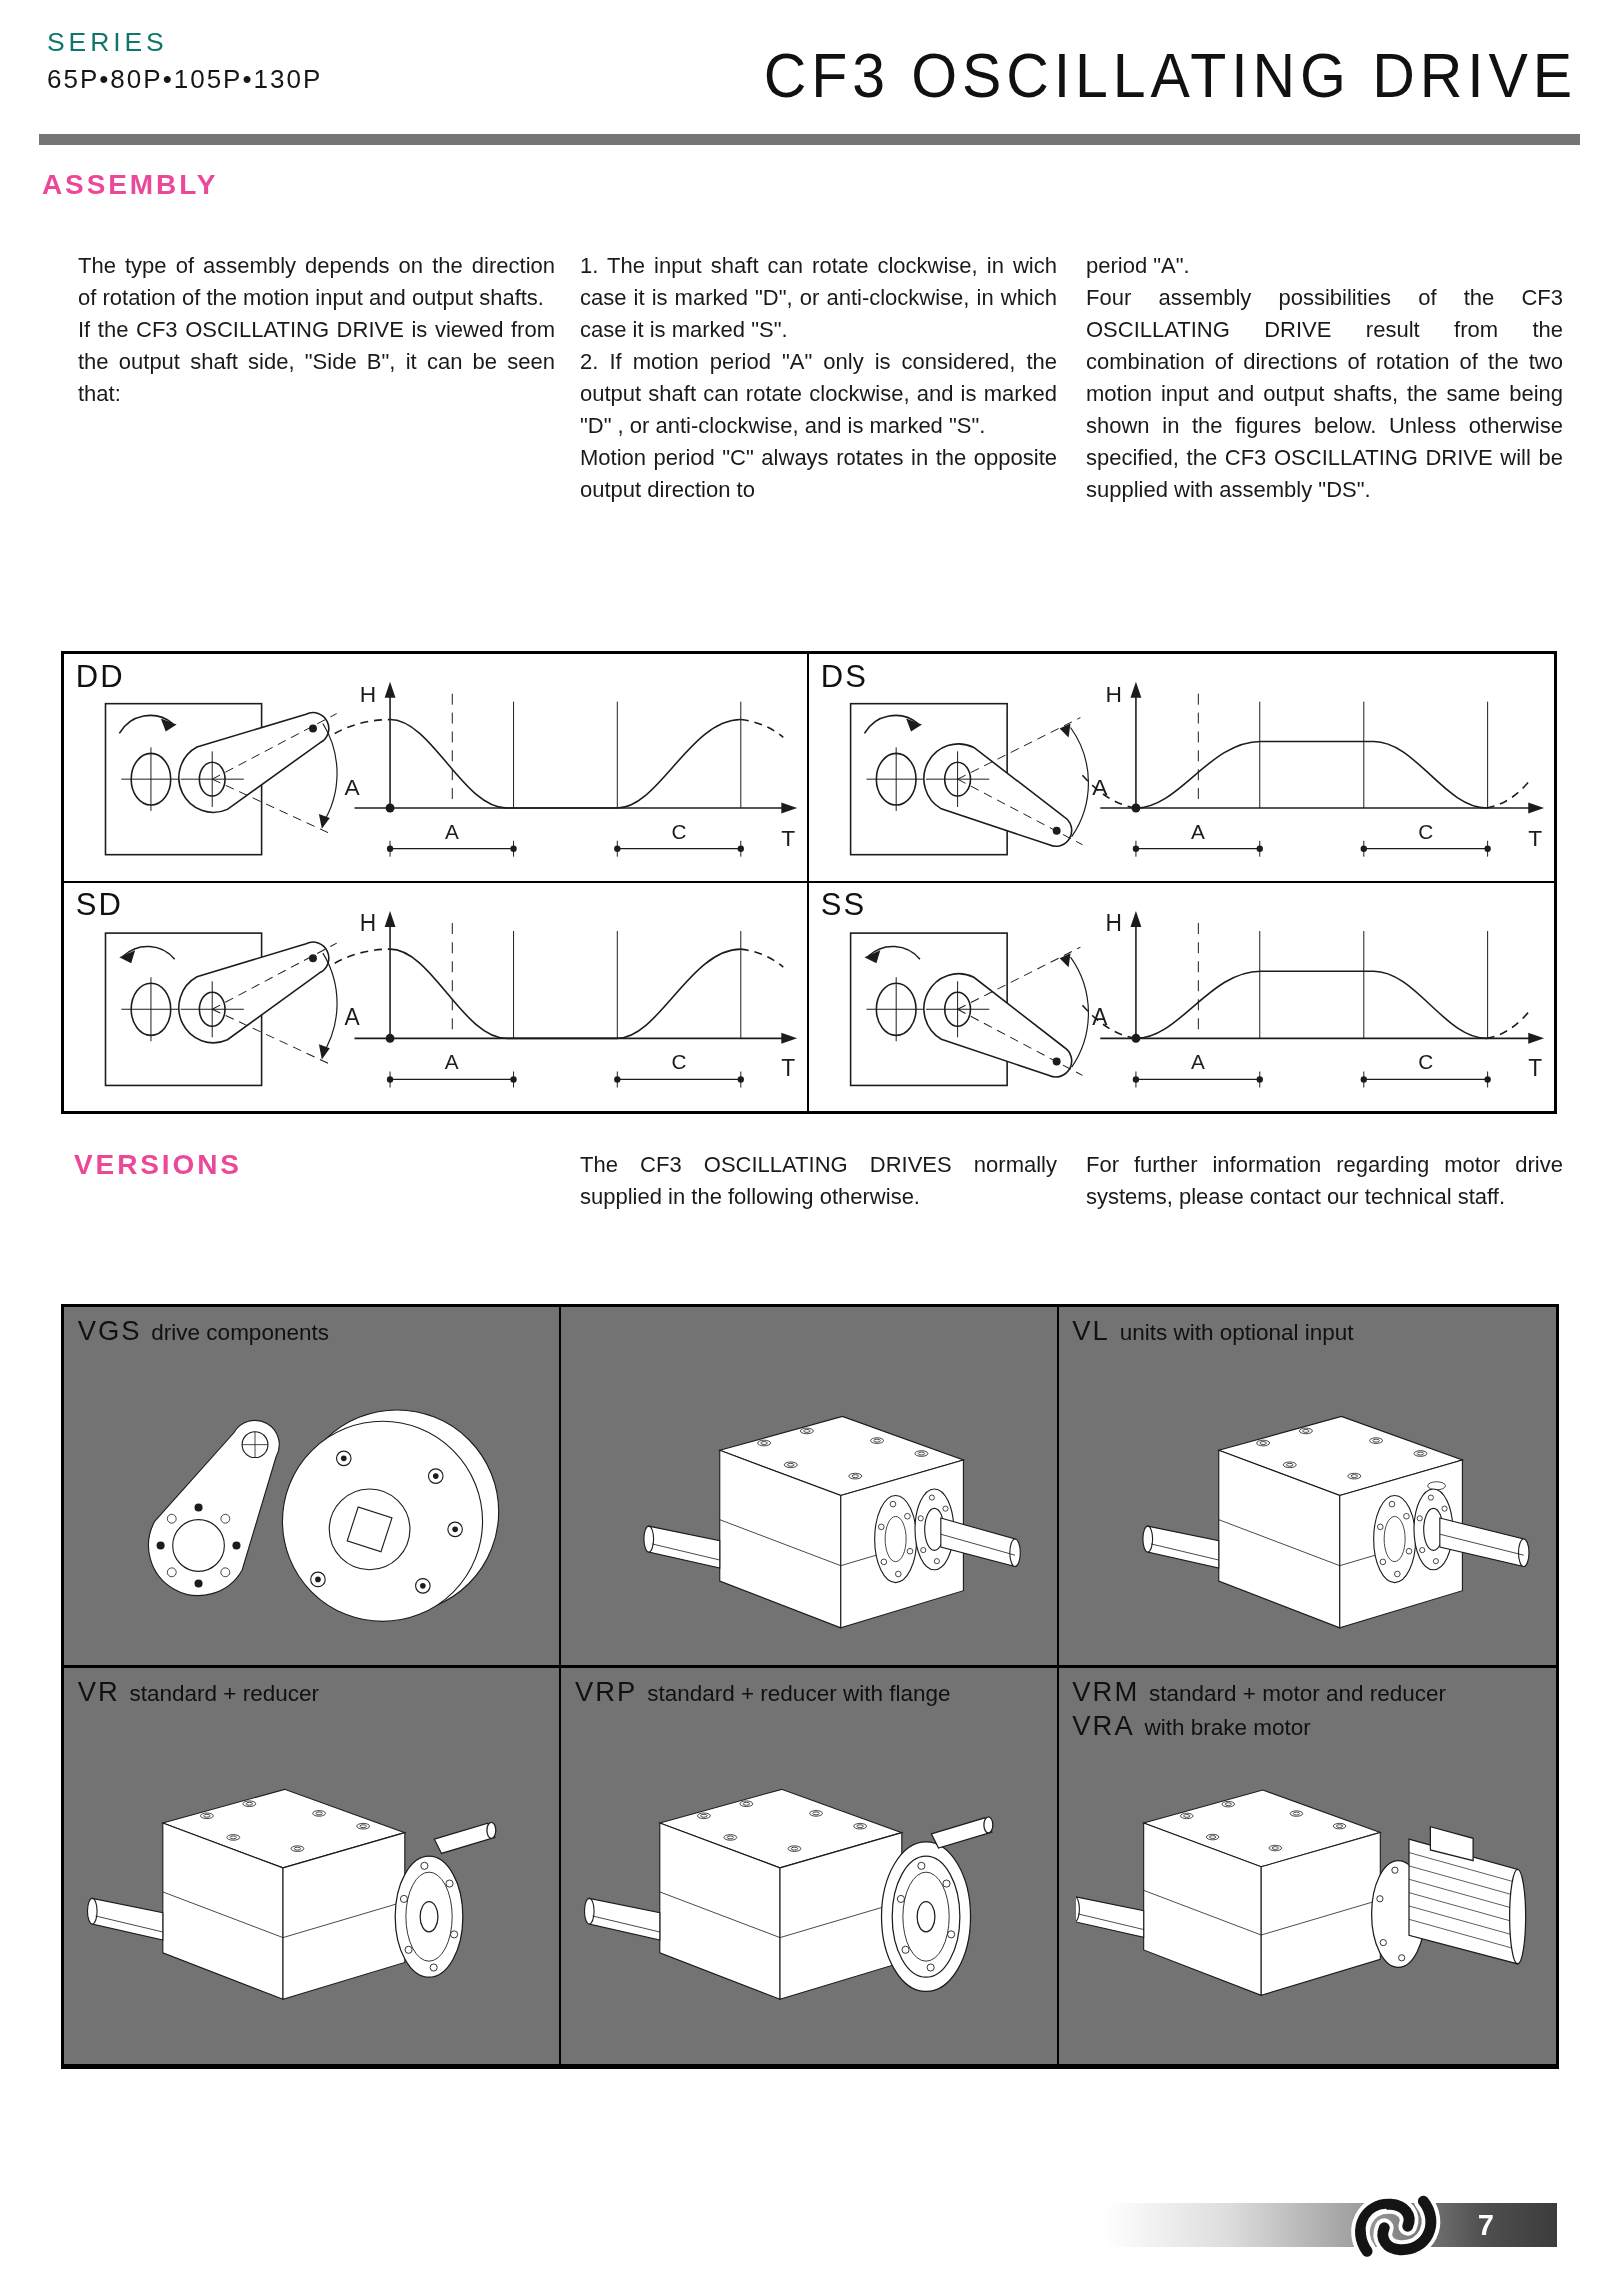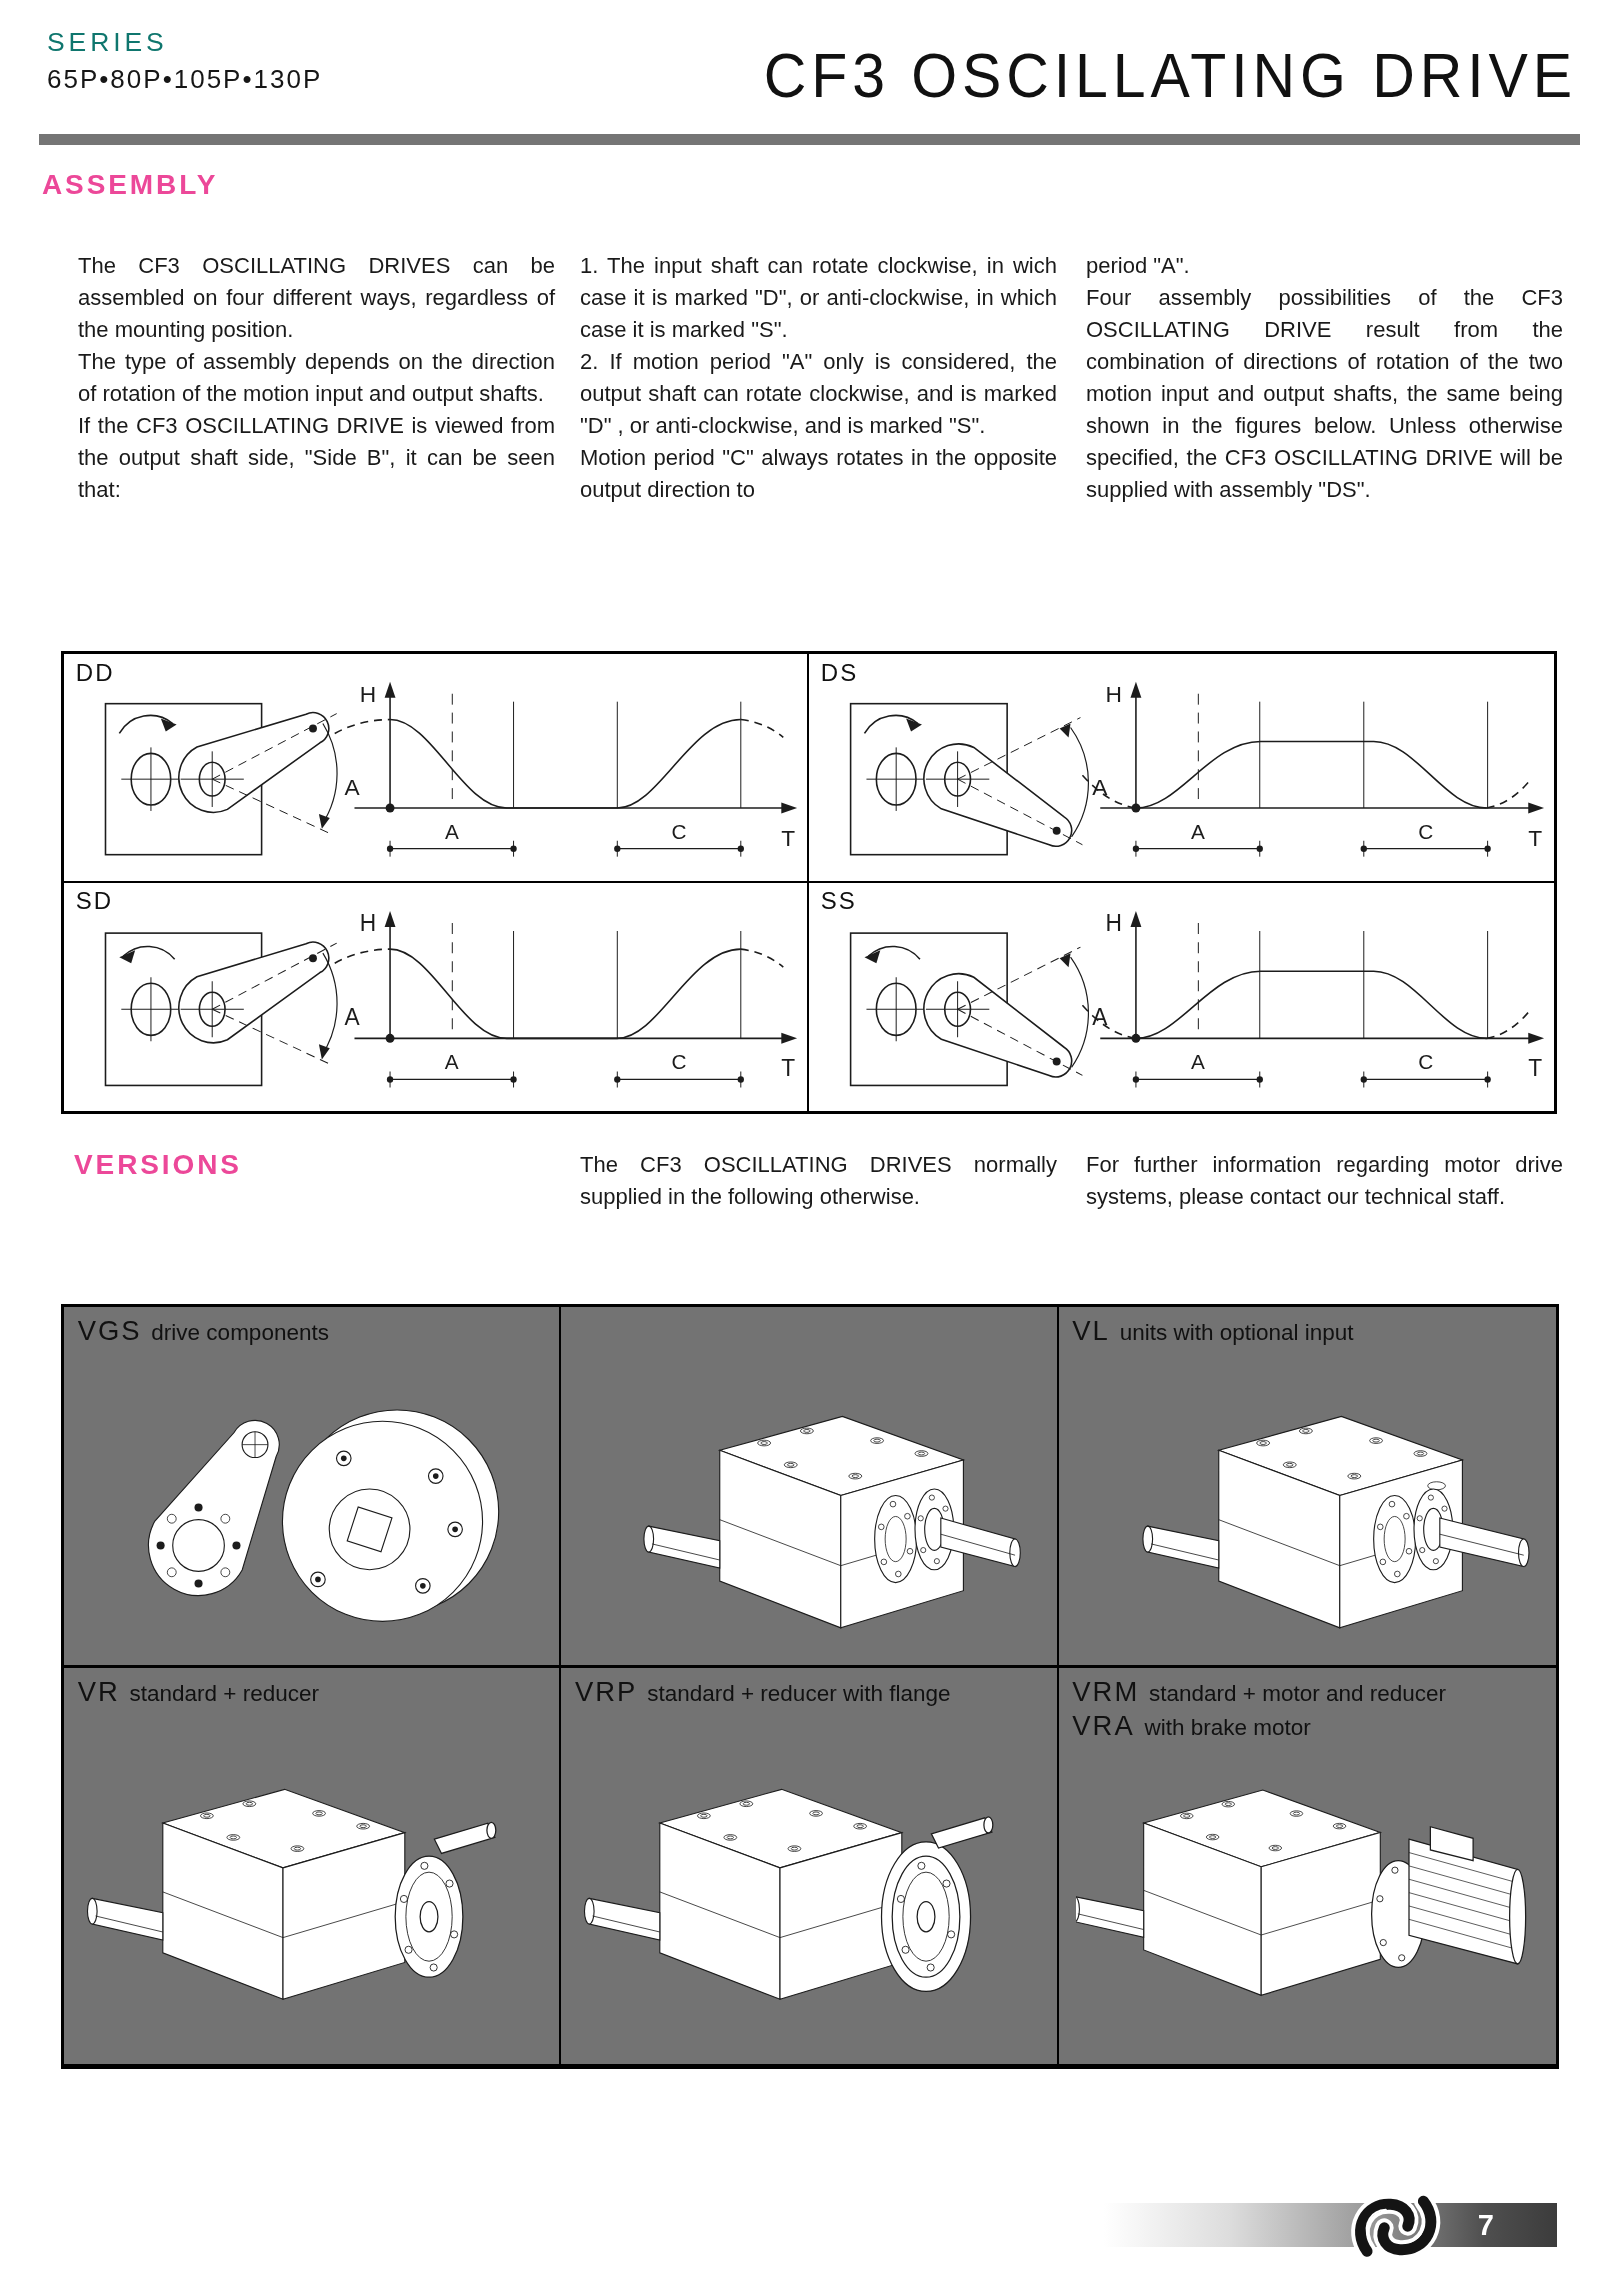--- a/index.html
+++ b/index.html
@@ -30,21 +30,21 @@
   #vcol2{left:580px;top:1149px;}
   #vcol3{left:1086px;top:1149px;}
 
   
   .figure-box{position:absolute;left:61px;top:651px;width:1496px;height:463px;
               border:3.9px solid #000;box-sizing:border-box;
               display:grid;grid-template-columns:1fr 1fr;grid-template-rows:1fr 1fr;}
   .quad{position:relative;overflow:hidden;background:#fff;}
   .quad:nth-child(odd){border-right:2.9px solid #000;}
   .quad:nth-child(-n+2){border-bottom:2.9px solid #000;}
-  .quad-label{position:absolute;left:11.8px;top:4.9px;font-size:24px;letter-spacing:2px;color:#111;}
+  .quad-label{position:absolute;left:11.8px;top:4.9px;font-size:31px;letter-spacing:2px;color:#111;}
   .quad svg{position:absolute;left:0;top:0;width:100%;height:100%;}
   svg text{font-family:"Liberation Sans",sans-serif;fill:#1c1c1c;}
 
   
   .versions-grid{position:absolute;left:61px;top:1304px;width:1498px;height:765px;
                  border:3.9px solid #000;border-bottom-width:5.9px;box-sizing:border-box;
                  display:grid;grid-template-columns:1fr 1fr 1fr;grid-template-rows:361px 1fr;}
   .vcell{position:relative;background:#737373;overflow:hidden;}
   .vcell:nth-child(3n+1),.vcell:nth-child(3n+2){border-right:2.9px solid #000;}
   .vcell:nth-child(-n+3){border-bottom:3.9px solid #000;}
@@ -70,21 +70,20 @@
   <div class="series">
     <div class="series-label">SERIES</div>
     <div class="series-models">65P•80P•105P•130P</div>
   </div>
   <div class="page-title">CF3 OSCILLATING DRIVE</div>
   <div class="header-rule"></div>
 
   <div class="section-heading" id="assembly-heading">ASSEMBLY</div>
 
   <div class="textcol" id="acol1">
-    <p>The CF3 OSCILLATING DRIVES can be assembled on four different ways, regardless of the mounting position.</p>
     <p>The type of assembly depends on the direction of rotation of the motion input and output shafts.</p>
     <p>If the CF3 OSCILLATING DRIVE is viewed from the output shaft side, "Side B", it can be seen that:</p>
   </div>
   <div class="textcol" id="acol2">
     <p>1. The input shaft  can rotate clockwise, in wich case it is marked "D", or anti-clockwise, in which case it is marked "S".</p>
     <p>2. If motion period "A" only is considered, the output shaft can rotate clockwise, and is marked "D" , or anti-clockwise, and is marked "S".</p>
     <p>Motion period "C" always rotates in the opposite output direction to</p>
   </div>
   <div class="textcol" id="acol3">
     <p>period "A".</p>

